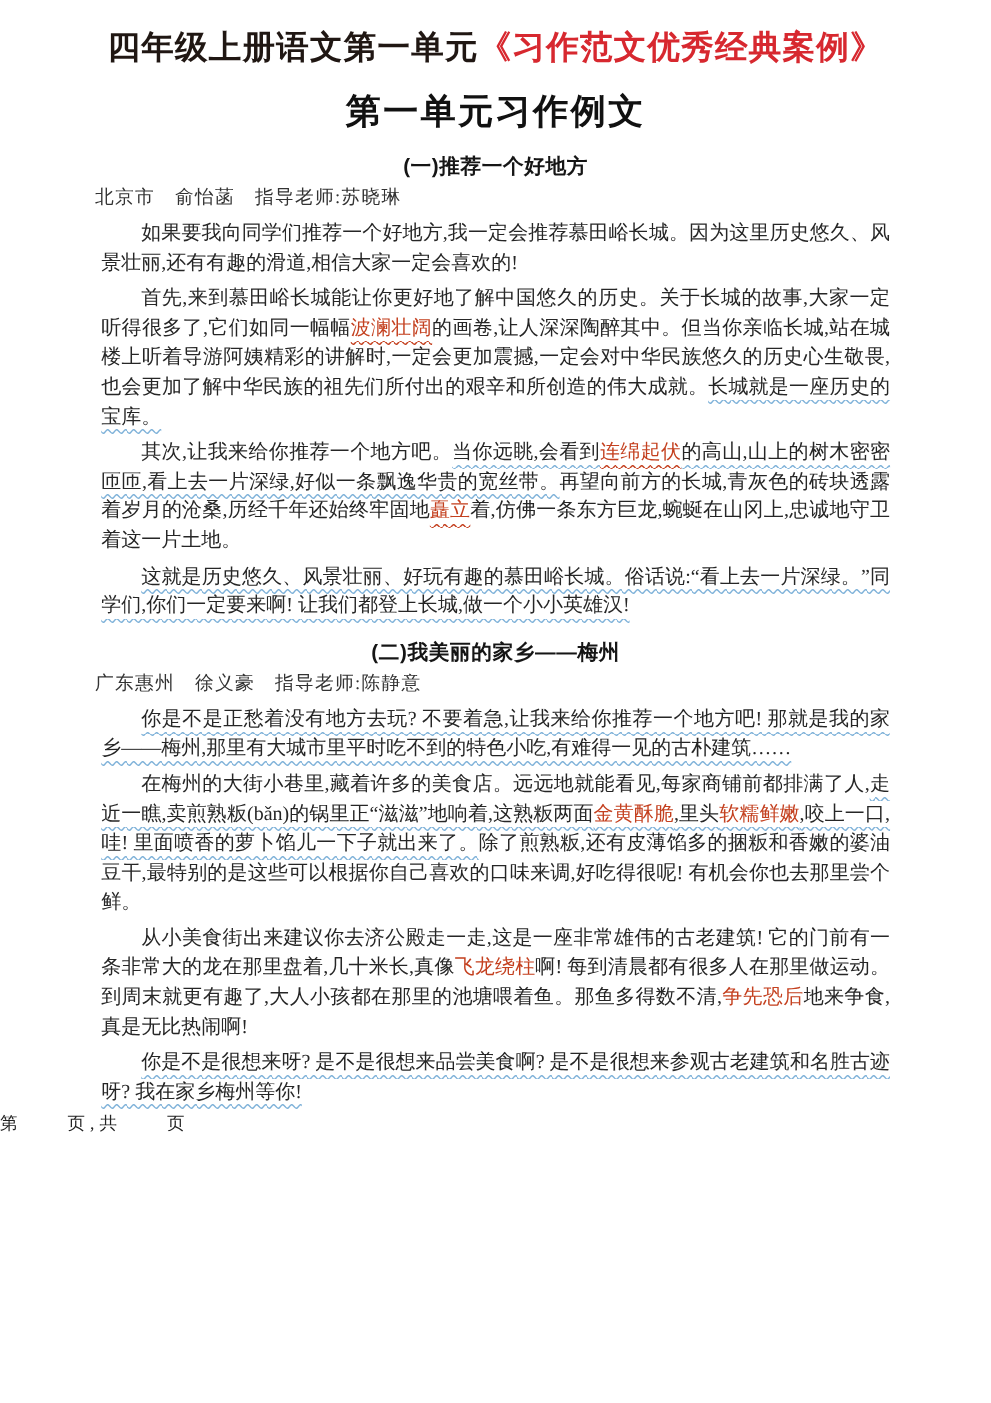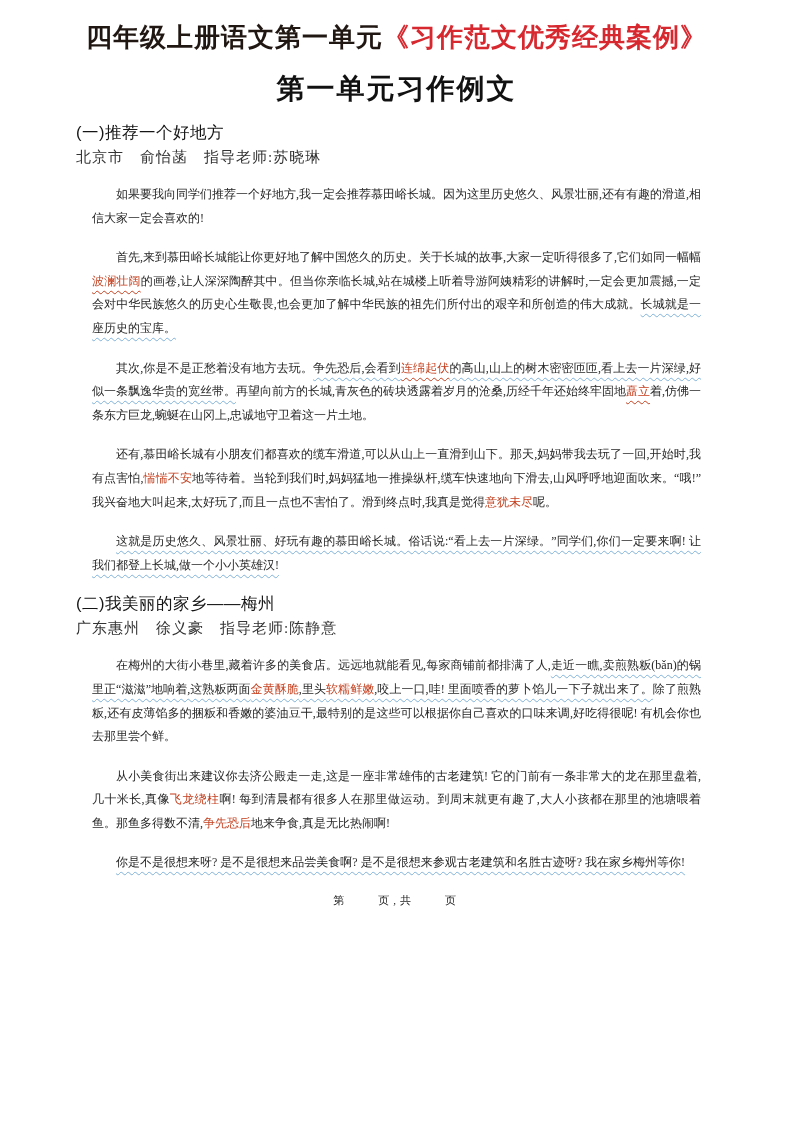--- a/index.html
+++ b/index.html
@@ -19,30 +19,30 @@
   }
   .doc-title .t-black{color:var(--title-black,#201713);}
   .doc-title .t-red{color:var(--title-red,#d7282f);}
   .doc-heading{
     text-align:center;margin:16px 0 6px 0;
     font-family:Liberation Serif, serif;
     font-weight:700;font-size:28px;letter-spacing:2px;color:#111;
   }
   
   .section-title{
-    margin:14px 0 4px 0;
+    text-align:center;margin:14px 0 4px 0;
     font-family:"Liberation Sans","DejaVu Sans",sans-serif;
-    font-weight:400;font-size:16.5px;color:#151515;letter-spacing:.5px;
+    font-weight:700;font-size:16.5px;color:#151515;letter-spacing:.5px;
   }
   .author-line{
     font-size:15px;color:#333;margin:2px 0 8px 0;
     letter-spacing:1px;
   }
   .para{
-    margin:16px;font-size:12px;line-height:23.6px;text-align:justify;
+    margin:5px;font-size:16px;line-height:23.6px;text-align:justify;
     text-indent:2em;color:#262626;
   }
   .run-n{}
   .run-r{color:var(--red-word,#c4401f);}
   .run-rw{
     color:var(--red-word,#c4401f);
     text-decoration-line:underline;text-decoration-style:wavy;
     text-decoration-color:var(--red-word,#c4401f);
     text-decoration-thickness:1px;text-underline-offset:5px;
   }
@@ -52,48 +52,48 @@
     text-decoration-thickness:1px;text-underline-offset:5px;
   }
   .run-rbw{
     color:var(--red-word,#c4401f);
     text-decoration-line:underline;text-decoration-style:wavy;
     text-decoration-color:var(--blue-underline,#7fb2d9);
     text-decoration-thickness:1px;text-underline-offset:5px;
   }
   
   .page-footer{
-    position:absolute;left:0;bottom:18px;width:100%;text-align:center;
-    font-size:11px;color:#222;letter-spacing:4px;
+    position:absolute;left:0;bottom:18px;width:100%;
+    font-size:14px;color:#222;letter-spacing:4px;
   }
 </style>
 </head>
 <body>
 
 <div class="page">
 
   <div class="doc-title">
     <span class="t-black">四年级上册语文第一单元</span><span class="t-red">《习作范文优秀经典案例》</span>
   </div>
 
   <div class="doc-heading">第一单元习作例文</div>
 
   <div>
       <section class="essay">
         <h2 class="section-title" style="margin: 14px 0px 4px;">(一)推荐一个好地方</h2>
         <div class="author-line">北京市　俞怡菡　指导老师:苏晓琳</div>
         <p class="para"><span class="run-n">如果要我向同学们推荐一个好地方,我一定会推荐慕田峪长城。因为这里历史悠久、风景壮丽,还有有趣的滑道,相信大家一定会喜欢的!</span></p>
         <p class="para"><span class="run-n">首先,来到慕田峪长城能让你更好地了解中国悠久的历史。关于长城的故事,大家一定听得很多了,它们如同一幅幅</span><span class="run-rw">波澜壮阔</span><span class="run-n">的画卷,让人深深陶醉其中。但当你亲临长城,站在城楼上听着导游阿姨精彩的讲解时,一定会更加震撼,一定会对中华民族悠久的历史心生敬畏,也会更加了解中华民族的祖先们所付出的艰辛和所创造的伟大成就。</span><span class="run-bw">长城就是一座历史的宝库。</span></p>
-        <p class="para"><span class="run-n">其次,你是不是正愁着没有地方去玩。</span><span class="run-bw">争先恐后,会看到</span><span class="run-rw">连绵起伏</span><span class="run-bw">的高山,山上的树木密密匝匝,看上去一片深绿,好似一条飘逸华贵的宽丝带。</span><span class="run-n">再望向前方的长城,青灰色的砖块透露着岁月的沧桑,历经千年还始终牢固地</span><span class="run-rw">矗立</span><span class="run-n">着,仿佛一条东方巨龙,蜿蜒在山冈上,忠诚地守卫着这一片土地。</span></p>
-        <p class="para"><span class="run-n">还有,慕田峪长城有小朋友们都喜欢的缆车滑道,可以从山上一直滑到山下。那天,妈妈带我去玩了一回,开始时,我有点害怕,</span><span class="run-r">惴惴不安</span><span class="run-n">地等待着。当轮到我们时,妈妈猛地一推操纵杆,缆车快速地向下滑去,山风呼呼地迎面吹来。“哦!”我兴奋地大叫起来,太好玩了,而且一点也不害怕了。滑到终点时,我真是觉得</span><span class="run-r">意犹未尽</span><span class="run-n">呢。</span></p>
+        <p class="para"><span class="run-n">其次,让我来给你推荐一个地方吧。</span><span class="run-bw">当你远眺,会看到</span><span class="run-rw">连绵起伏</span><span class="run-bw">的高山,山上的树木密密匝匝,看上去一片深绿,好似一条飘逸华贵的宽丝带。</span><span class="run-n">再望向前方的长城,青灰色的砖块透露着岁月的沧桑,历经千年还始终牢固地</span><span class="run-rw">矗立</span><span class="run-n">着,仿佛一条东方巨龙,蜿蜒在山冈上,忠诚地守卫着这一片土地。</span></p>
         <p class="para"><span class="run-bw">这就是历史悠久、风景壮丽、好玩有趣的慕田峪长城。俗话说:“看上去一片深绿。”同学们,你们一定要来啊! 让我们都登上长城,做一个小小英雄汉!</span></p>
       </section>
       <section class="essay">
         <h2 class="section-title" style="margin: 14px 0px 4px;">(二)我美丽的家乡——梅州</h2>
         <div class="author-line">广东惠州　徐义豪　指导老师:陈静意</div>
+        <p class="para"><span class="run-bw">你是不是正愁着没有地方去玩? 不要着急,让我来给你推荐一个地方吧! 那就是我的家乡——梅州,那里有大城市里平时吃不到的特色小吃,有难得一见的古朴建筑……</span></p>
         <p class="para"><span class="run-n">在梅州的大街小巷里,藏着许多的美食店。远远地就能看见,每家商铺前都排满了人,</span><span class="run-bw">走近一瞧,卖煎熟粄(bǎn)的锅里正“滋滋”地响着,这熟粄两面</span><span class="run-rbw">金黄酥脆</span><span class="run-bw">,里头</span><span class="run-rbw">软糯鲜嫩</span><span class="run-bw">,咬上一口,哇! 里面喷香的萝卜馅儿一下子就出来了。</span><span class="run-n">除了煎熟粄,还有皮薄馅多的捆粄和香嫩的婆油豆干,最特别的是这些可以根据你自己喜欢的口味来调,好吃得很呢! 有机会你也去那里尝个鲜。</span></p>
         <p class="para"><span class="run-n">从小美食街出来建议你去济公殿走一走,这是一座非常雄伟的古老建筑! 它的门前有一条非常大的龙在那里盘着,几十米长,真像</span><span class="run-r">飞龙绕柱</span><span class="run-n">啊! 每到清晨都有很多人在那里做运动。到周末就更有趣了,大人小孩都在那里的池塘喂着鱼。那鱼多得数不清,</span><span class="run-r">争先恐后</span><span class="run-n">地来争食,真是无比热闹啊!</span></p>
         <p class="para"><span class="run-bw">你是不是很想来呀? 是不是很想来品尝美食啊? 是不是很想来参观古老建筑和名胜古迹呀? 我在家乡梅州等你!</span></p>
       </section>
     </div>
 
   <div class="page-footer">第　　页,共　　页</div>
 
 </div>
 

